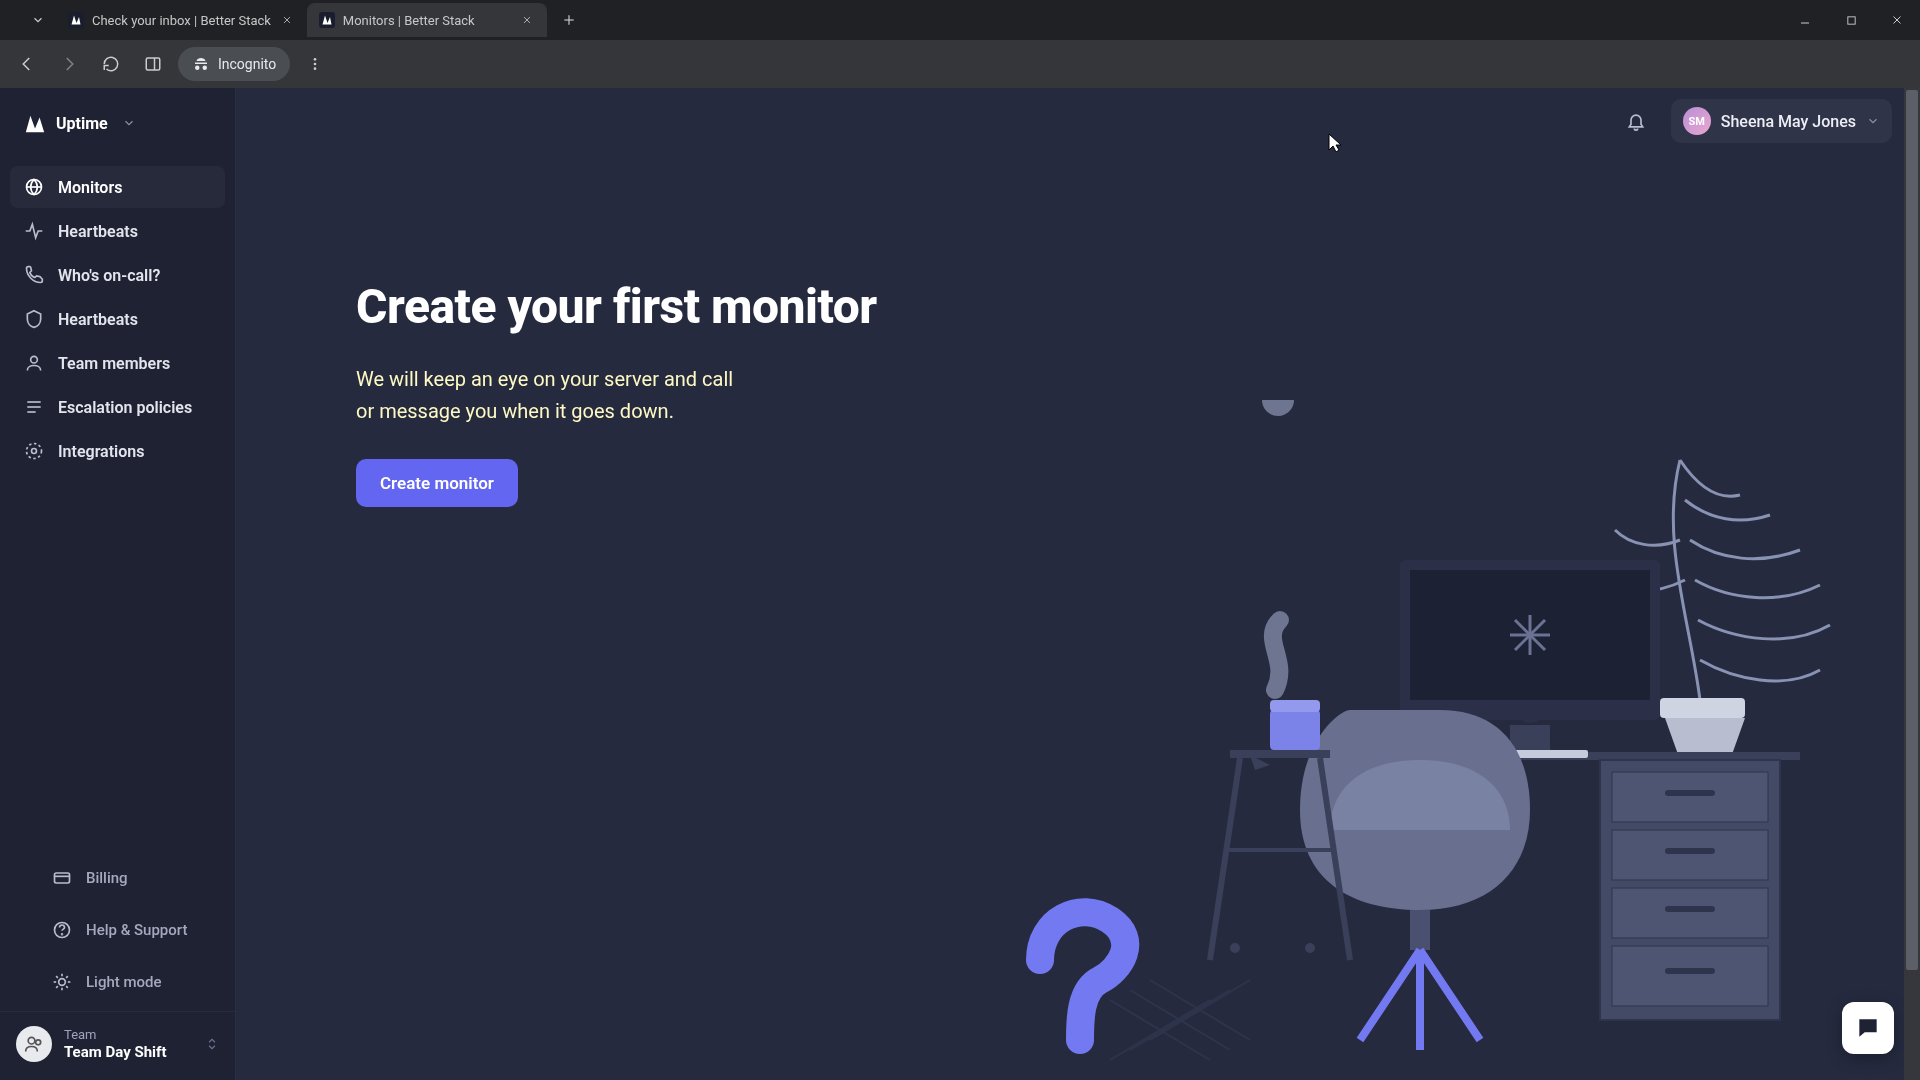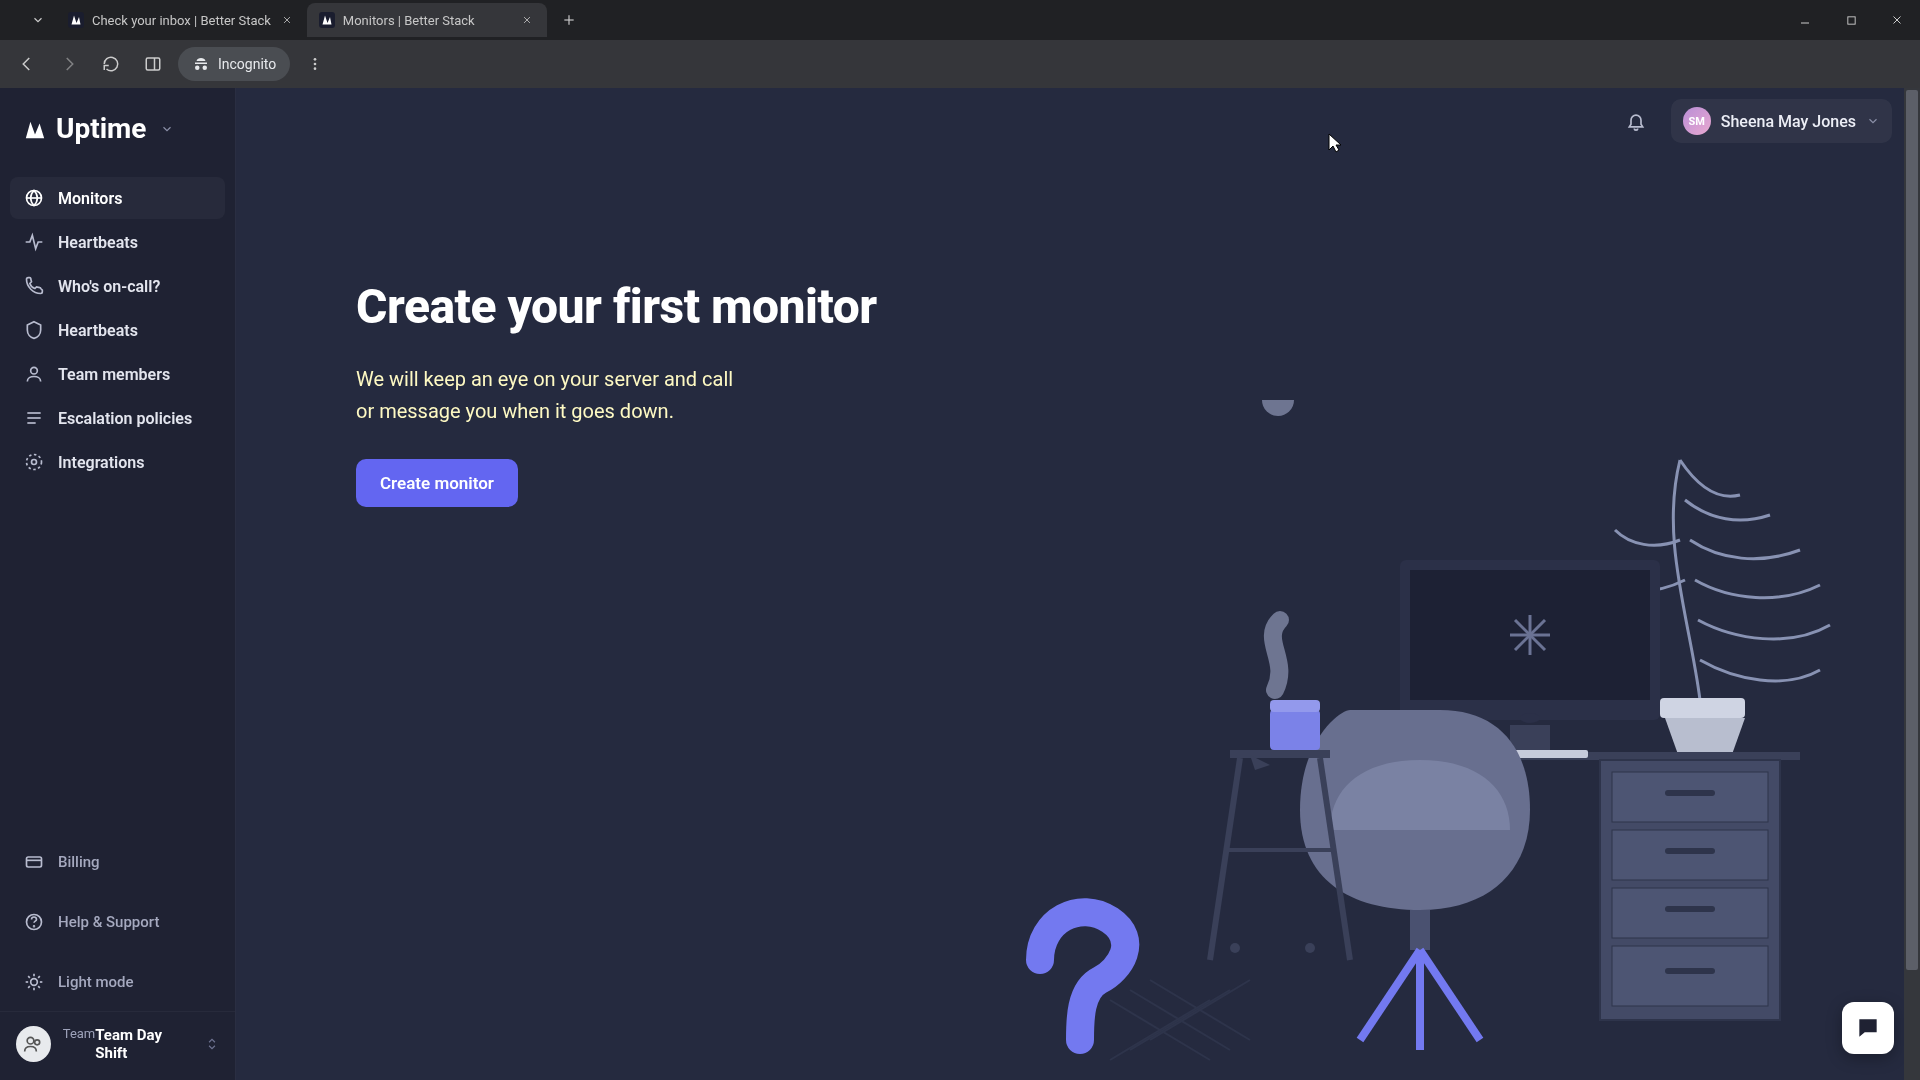--- a/index.html
+++ b/index.html
@@ -22,36 +22,36 @@
     .addr-btn { width:34px; height:34px; display:flex; align-items:center; justify-content:center; color:#ccc; cursor:pointer; border-radius:50%; }
     .url-field { flex:1; display:flex; align-items:center; background:#202124; border-radius:20px; height:36px; padding:0 14px; gap:10px; color:#e8eaed; font-size:15px; }
     .url-text { flex:1; color:#e8eaed; }
     .incognito-chip { display:flex; align-items:center; gap:8px; background:#4a4d52; border-radius:18px; height:34px; padding:0 14px; color:#e8eaed; font-size:14px; }
 
     
     .app { display:flex; height: calc(1080px - 88px); background:#1f2233; }
     .sidebar { width: 236px; background:#1f2233; border-right:1px solid #2a2e42; display:flex; flex-direction:column; padding-top:18px; }
     .brand-row { display:flex; align-items:center; gap:10px; padding:6px 24px 24px; cursor:pointer; }
     .brand-logo { display:flex; align-items:center; gap:6px; }
-    .brand-name { font-size:28px; font-weight:700; color:#fff; }
+    .brand-name { font-size:16px; font-weight:700; color:#fff; }
     .brand-chevron { color:#8b90a8; margin-left:4px; }
 
     .nav-list { display:flex; flex-direction:column; padding:8px 10px; gap:2px; }
     .nav-item { display:flex; align-items:center; gap:14px; padding:11px 14px; border-radius:8px; color:#e3e5ee; font-size:16px; font-weight:600; cursor:pointer; }
     .nav-item.active { background:rgba(255,255,255,0.04); color:#fff; }
     .nav-icon { width:20px; height:20px; flex-shrink:0; display:flex; align-items:center; justify-content:center; color:#b8bccf; }
     .nav-item.active .nav-icon { color:#fff; }
 
     .sidebar-spacer { flex:1; }
-    .nav-bottom { display:flex; flex-direction:column; padding:8px 10px; gap:18px; }
+    .nav-bottom { display:flex; flex-direction:column; padding:8px 10px; gap:10px;margin-left:28px; }
     .nav-bottom .nav-item { font-weight:500; color:#a5a9bf; font-size:15px; }
 
     .team-row { display:flex; align-items:center; gap:12px; padding:14px 16px 18px; border-top:1px solid rgba(255,255,255,0.04); cursor:pointer; }
     .team-avatar { width:36px; height:36px; border-radius:50%; background:#e8eaed; display:flex; align-items:center; justify-content:center; color:#555; }
-    .team-texts { display:flex; flex-direction:row; line-height:1.2; }
+    .team-texts { display:flex; flex-direction:column; line-height:1.2; }
     .team-label { font-size:13px; color:#9ea3bb; }
     .team-name { font-size:15px; font-weight:700; color:#fff; }
     .team-chevrons { margin-left:auto; color:#6e7391; }
 
     .main { flex:1; position:relative; background:#252a3f; overflow:hidden; }
     .topbar { position:absolute; top:0; right:0; left:0; height:66px; display:flex; align-items:center; justify-content:flex-end; padding:0 28px; gap:18px; }
     .bell-btn { width:34px; height:34px; display:flex; align-items:center; justify-content:center; color:#b8bccf; cursor:pointer; }
     .user-pill { display:flex; align-items:center; gap:10px; background:rgba(255,255,255,0.05); border-radius:10px; padding:8px 12px; cursor:pointer; }
     .avatar-sm { width:28px; height:28px; border-radius:50%; background:linear-gradient(135deg,#b98ed6,#e9a8d0); display:flex; align-items:center; justify-content:center; font-size:11px; font-weight:700; color:#fff; }
     .user-name { font-size:16px; color:#eceef6; font-weight:500; }

